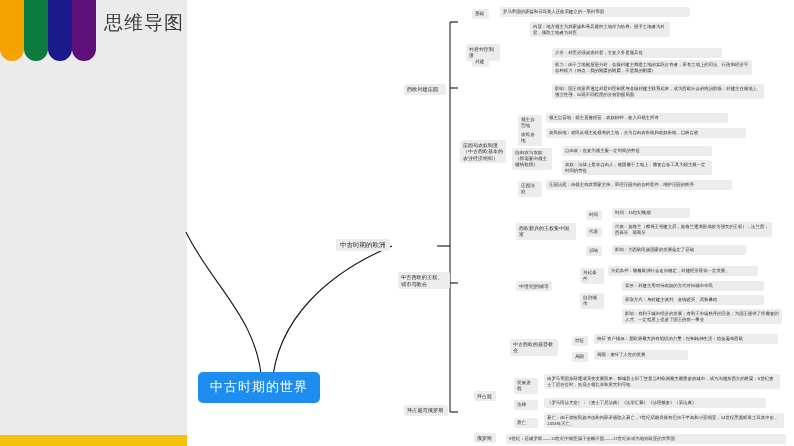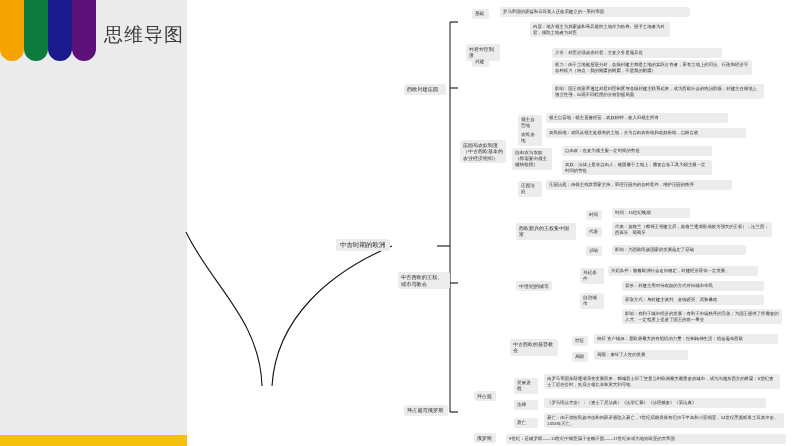--- a/index.html
+++ b/index.html
@@ -23,21 +23,21 @@
   }
   #color-bars .bar{
     position:absolute;top:0;width:24px;height:61px;
     border-bottom-left-radius:12px;border-bottom-right-radius:12px;
   }
   #color-bars .bar.b0{left:0;background:#f5a300;}
   #color-bars .bar.b1{left:24px;background:#0d7a3e;}
   #color-bars .bar.b2{left:48px;background:#1a1a8c;}
   #color-bars .bar.b3{left:72px;background:#5d0f7a;}
   #slide-title{
-    position:absolute;left:104px;top:22px;
+    position:absolute;left:104px;top:10px;
     font-size:19px;color:#3b3b3b;letter-spacing:1px;
     white-space:nowrap;
   }
 
   
   #mindmap{position:absolute;left:0;top:0;width:794px;height:446px;}
   #links{position:absolute;left:0;top:0;width:794px;height:446px;}
 
   .node{
     position:absolute;
@@ -87,20 +87,21 @@
 
       <path d="M437,246 L450,246"></path>
       <path d="M450,22 L450,412" stroke-width="1.0"></path>
       <path d="M450,22 L458,22"></path>
       <path d="M450,88 L458,88"></path>
       <path d="M450,283 L458,283"></path>
       <path d="M450,412 L458,412"></path>
     </g>
   </svg>
 
+  <div class="node root" style="left:198px;top:372px;">中古时期的世界</div>
 
   <div class="node l1" style="left:336px;top:239px;">中古时期的欧洲</div>
 
   <div class="node l2" style="left:404px;top:84px;width:42px;">西欧封建庄园</div>
   <div class="node l2" style="left:398px;top:272px;width:52px;">中古西欧的王权、城市与教会</div>
   <div class="node l2" style="left:404px;top:405px;width:44px;">拜占庭与俄罗斯</div>
 
   <div class="node l3" style="left:466px;top:44px;width:34px;">封君封臣制度</div>
   <div class="node l3" style="left:460px;top:140px;width:46px;">庄园与农奴制度（中古西欧基本的农业经济组织）</div>
 

